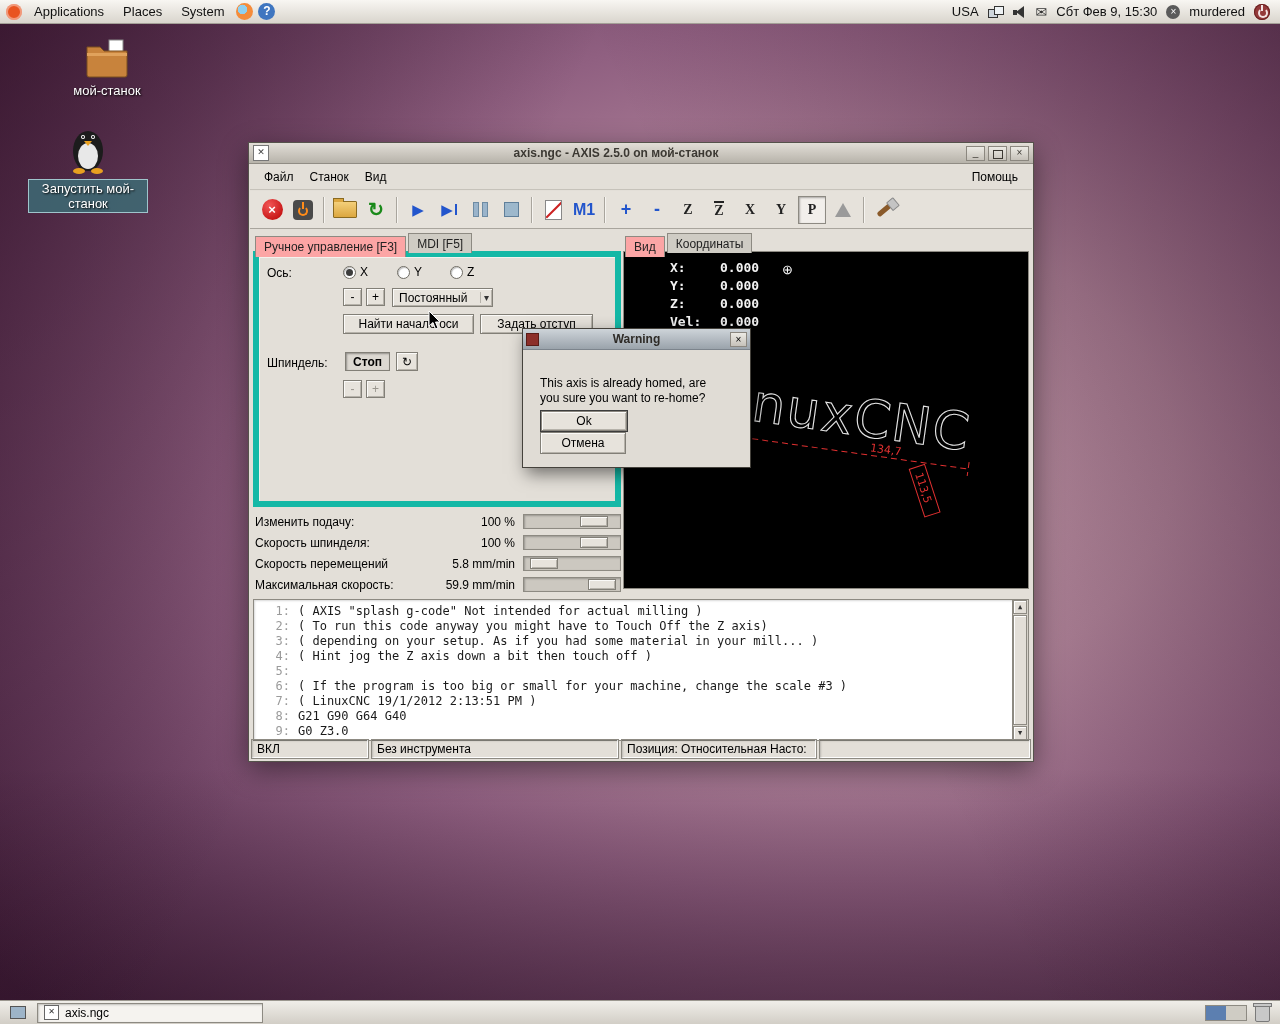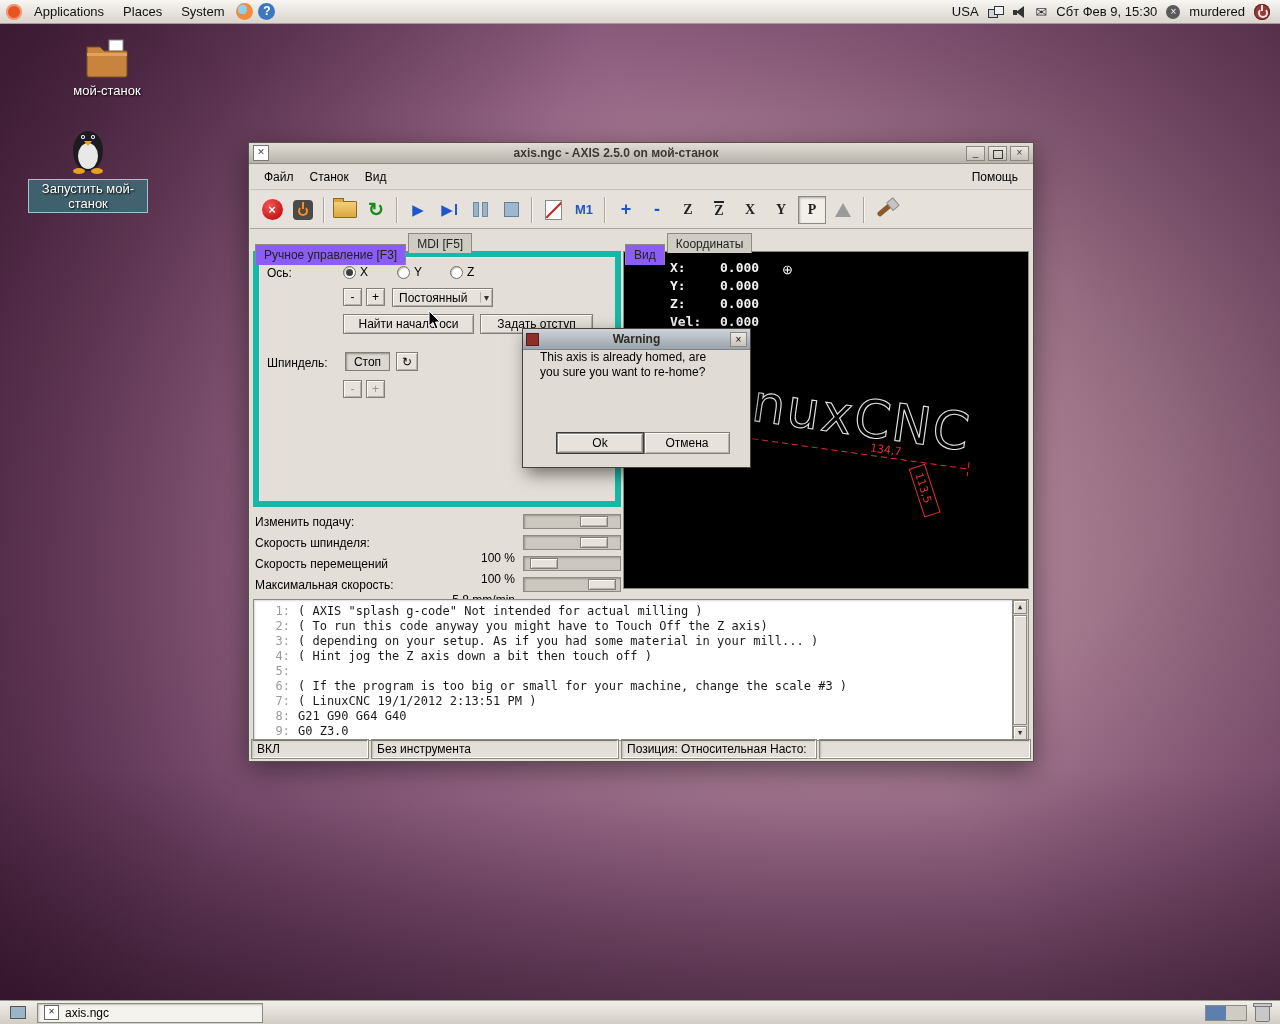--- a/index.html
+++ b/index.html
@@ -33,21 +33,21 @@
   .power-icon::before{content:"";position:absolute;left:4px;top:4px;width:6px;height:6px;border:2px solid #f2e2e2;border-radius:50%;border-top-color:transparent;}
   .power-icon::after{content:"";position:absolute;left:7px;top:1px;width:2px;height:6px;background:#f2e2e2;}
   
   .dicon{position:absolute;text-align:center;color:#fff;font-size:13px;z-index:5;}
   .dicon-label{margin-top:2px;line-height:15px;text-shadow:1px 1px 2px #000;}
   .dicon-label.sel{background:rgba(62,105,115,.88);border:1px solid #9fc5cc;padding:1px 3px;display:inline-block;}
   
   .btn{display:flex;align-items:center;justify-content:center;background:#e7e3dc;border:1px solid #827f77;
        box-shadow:inset 1px 1px 0 #fbfaf8, inset -1px -1px 0 #b6b2aa;font-size:12px;box-sizing:border-box;}
   .btn.small{width:19px;height:18px;}
-  .btn.pressed{box-shadow:inset 1px 1px 2px rgba(0,0,0,.35);background:#dcd8d1;}
+  .btn.pressed{box-shadow:inset 1px 1px 2px rgba(0,0,0,.35);background:#dcd8d1;font-weight:bold;}
   .btn.disabled{color:#9a968e;}
   .abs{position:absolute;}
   
   .win{position:absolute;left:248px;top:142px;width:786px;height:620px;background:#e3dfd8;border:1px solid #55524b;
        box-shadow:0 8px 26px rgba(0,0,0,.45);font-size:12px;color:#000;z-index:20;box-sizing:border-box;}
   .titlebar{position:absolute;top:0;left:0;right:0;height:21px;background:linear-gradient(#e2ded7,#b7b3aa);
        border-bottom:1px solid #908c84;display:flex;align-items:center;padding:0 4px;box-sizing:border-box;}
   .win-icon{width:14px;height:14px;background:#fff;border:1px solid #777;font-size:9px;line-height:13px;text-align:center;color:#444;}
   .title-text{flex:1;text-align:center;font-weight:bold;color:#3c3933;}
   .wbtn{width:19px;height:15px;margin-left:3px;background:linear-gradient(#eceae4,#c6c2ba);border:1px solid #8b877f;
@@ -70,46 +70,46 @@
   .ic-folder{width:22px;height:15px;position:relative;background:linear-gradient(#f3cf7a,#dca73f);border:1px solid #8a6a20;border-radius:1px;}
   .ic-folder::before{content:"";position:absolute;top:-4px;left:-1px;width:9px;height:3px;background:#dca73f;border:1px solid #8a6a20;border-bottom:none;}
   .ic-reload{color:#1a8a1a;font-size:19px;font-weight:bold;}
   .ic-run{color:#2255cc;font-size:15px;}
   .stepbar{width:2px;height:11px;background:#2255cc;margin-left:2px;}
   .ic-pause{display:flex;gap:3px;}
   .pbar{width:4px;height:13px;background:#9ab4cb;border:1px solid #6d8ba3;}
   .ic-stop{width:13px;height:13px;background:#9db8cc;border:1px solid #5f7f9a;}
   .ic-skip{width:15px;height:18px;background:#fff;border:1px solid #888;position:relative;overflow:hidden;}
   .ic-skip::after{content:"";position:absolute;left:-3px;top:8px;width:22px;height:2px;background:#cc2222;transform:rotate(-45deg);}
-  .ic-m1{color:#2255cc;font-weight:bold;font-size:13px;}
+  .ic-m1{color:#2255cc;font-weight:bold;font-size:16px;}
   .ic-zoom{color:#2255cc;font-weight:bold;font-size:18px;}
   .ic-letter{font-weight:bold;font-size:14px;color:#222;font-family:"Liberation Serif",serif;line-height:1;}
   .ic-letter.z2{border-top:2px solid #222;padding-top:1px;}
   .ic-cone{width:0;height:0;border-left:8px solid transparent;border-right:8px solid transparent;border-bottom:14px solid #9a9a9a;}
   .ic-brush{width:18px;height:5px;background:#8a5a2a;transform:rotate(-40deg);border-radius:2px;position:relative;}
   .ic-brush::after{content:"";position:absolute;right:-5px;top:-2px;width:7px;height:9px;background:#c4c4c4;border:1px solid #8a8a8a;border-radius:1px;}
   
   .lpanel{position:absolute;left:4px;top:88px;width:368px;height:276px;}
   .rpanel{position:absolute;left:374px;top:88px;width:406px;height:358px;}
   .tabs{position:relative;height:20px;display:flex;padding-left:2px;z-index:2;}
   .tab{padding:3px 8px 0 8px;border:1px solid #8d8a82;border-bottom:none;background:#cfccc4;margin-right:2px;height:20px;box-sizing:border-box;margin-top:2px;color:#222;}
-  .tab.active{background:#8b5cf6;margin-top:13px;height:21px;font-weight:normal;}
+  .tab.active{background:#fca5a5;margin-top:5px;height:21px;font-weight:normal;}
   .nbframe{position:absolute;top:20px;left:0;right:0;bottom:0;border:6px solid #14b8a6;background:#e3dfd8;box-shadow:inset 1px 1px 0 #f4f2ee;}
   .flabel{white-space:nowrap;}
   .radio-wrap{display:flex;align-items:center;gap:4px;}
   .radio{width:11px;height:11px;border-radius:50%;border:1px solid #6f6c64;background:#fff;box-shadow:inset 1px 1px 1px rgba(0,0,0,.25);position:relative;flex:none;}
   .radio.checked::after{content:"";position:absolute;left:2px;top:2px;width:7px;height:7px;border-radius:50%;background:#3c3c3c;}
   .combo{display:flex;align-items:center;justify-content:space-between;border:1px solid #827f77;background:#e7e3dc;
        box-shadow:inset 1px 1px 0 #fbfaf8, inset -1px -1px 0 #b6b2aa;padding:0 3px 0 6px;height:19px;box-sizing:border-box;}
   .combo-arrow{font-size:10px;color:#333;border-left:1px solid #b6b2aa;padding-left:3px;}
   
   .overrides{position:absolute;left:4px;top:368px;width:368px;height:86px;}
   .ovr-row{position:relative;height:21px;}
   .ovr-label{position:absolute;left:2px;top:4px;white-space:nowrap;}
-  .ovr-value{position:absolute;right:106px;top:4px;white-space:nowrap;margin-top:36px;}
+  .ovr-value{position:absolute;right:106px;top:4px;white-space:nowrap;}
   .scale{position:absolute;right:0;top:3px;width:98px;height:15px;background:#ccc8c0;border:1px solid #8d8a82;
         box-shadow:inset 1px 1px 2px rgba(0,0,0,.25);box-sizing:border-box;}
   .scale-handle{position:absolute;top:1px;width:28px;height:11px;background:#e7e3dc;border:1px solid #827f77;
         box-shadow:inset 1px 1px 0 #fbfaf8, inset -1px -1px 0 #b6b2aa;box-sizing:border-box;}
   
   .canvas{position:absolute;top:20px;left:0;right:0;bottom:0;background:#000;border:1px solid #8d8a82;overflow:hidden;}
   .dro{position:absolute;left:46px;top:8px;font-family:"DejaVu Sans Mono",monospace;font-size:13px;font-weight:bold;color:#f2f2f2;}
   .dro-row{display:flex;height:18px;}
   .dro-l{width:50px;}
   .dro-v{width:60px;text-align:left;}
@@ -136,22 +136,22 @@
   .statusbar{position:absolute;left:2px;right:2px;bottom:2px;height:20px;display:flex;gap:2px;}
   .sb{border:1px solid #8d8a82;box-shadow:inset 1px 1px 2px rgba(0,0,0,.18), inset -1px -1px 0 #fff;
         padding:2px 5px;box-sizing:border-box;white-space:nowrap;overflow:hidden;}
   
   .dialog{position:absolute;left:522px;top:328px;width:229px;height:140px;background:#e0dcd5;border:1px solid #45423c;
         box-shadow:4px 6px 16px rgba(0,0,0,.5);z-index:60;box-sizing:border-box;font-size:12px;}
   .dtitle{height:20px;background:linear-gradient(#ced4d9,#9aa3ab);border-bottom:1px solid #7c848c;display:flex;align-items:center;padding:0 3px;}
   .dticon{width:11px;height:11px;background:#8c2f2a;border:1px solid #5a1c18;margin-right:4px;flex:none;}
   .dtitle-text{flex:1;text-align:center;font-weight:bold;color:#2e2b27;}
   .dclose{width:17px;height:15px;background:linear-gradient(#eceae4,#c6c2ba);border:1px solid #8b877f;font-size:10px;line-height:13px;text-align:center;box-sizing:border-box;}
-  .dmsg{margin:0 14px 0 17px;line-height:15px;color:#000;}
-  .dbtns{position:absolute;left:17px;right:20px;bottom:13px;display:flex;justify-content:flex-end;}
+  .dmsg{margin:26px 14px 0 17px;line-height:15px;color:#000;}
+  .dbtns{position:absolute;left:17px;right:20px;bottom:13px;display:flex;justify-content:space-between;flex-direction:column;}
   .dbtn{height:22px;line-height:20px;text-align:center;background:#e7e3dc;border:1px solid #827f77;
         box-shadow:inset 1px 1px 0 #fbfaf8, inset -1px -1px 0 #b6b2aa;box-sizing:border-box;}
   .dbtn.default{border:1px solid #3c3c3c;box-shadow:0 0 0 1px #8a867e inset, inset 2px 2px 0 #fbfaf8, inset -2px -2px 0 #b6b2aa;}
   
   .taskbar{position:absolute;left:0;right:0;bottom:0;height:24px;background:linear-gradient(#f0eee9,#d2cec6);
         border-top:1px solid #9b978f;display:flex;align-items:center;padding:0 4px;gap:5px;z-index:40;box-sizing:border-box;}
   .sd-btn{width:26px;height:20px;display:flex;align-items:center;justify-content:center;border:1px solid transparent;}
   .mon{width:14px;height:11px;border:1px solid #555;background:#9db4c8;}
   .task-btn{width:226px;height:20px;background:#f5f3ef;border:1px solid #8d8a82;box-shadow:inset 1px 1px 2px rgba(0,0,0,.22);
         display:flex;align-items:center;gap:6px;padding:0 6px;box-sizing:border-box;font-size:12px;}

